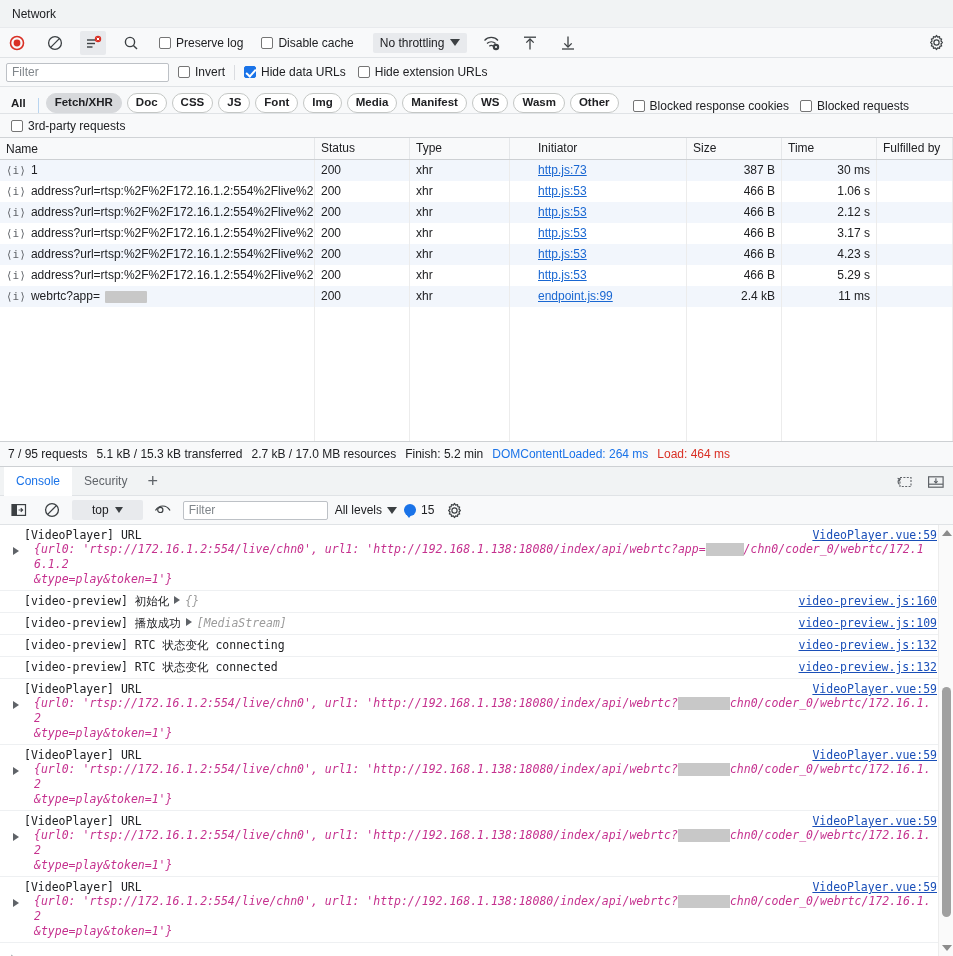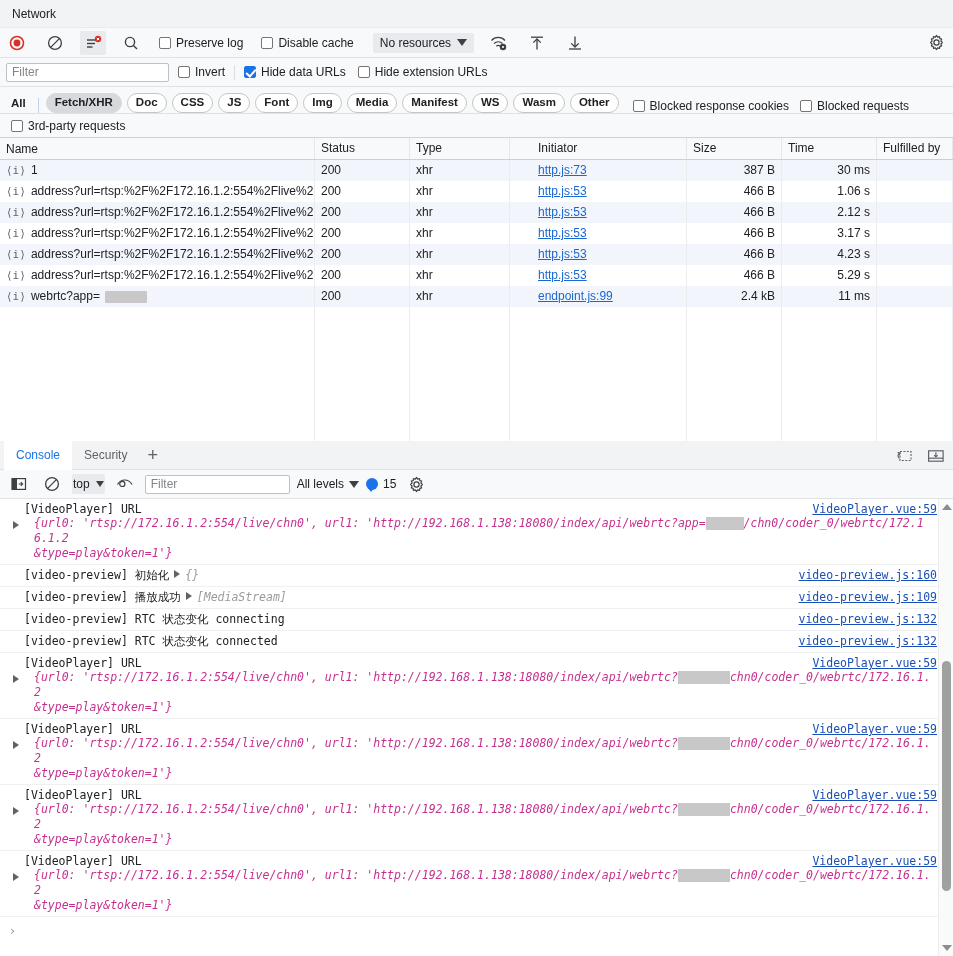--- a/index.html
+++ b/index.html
@@ -130,21 +130,21 @@
   .dtab.sel { background: #fff; color: #1a73e8; font-weight: normal; }
   .plus { font-size: 18px; color: #5f6368; padding: 0 8px; cursor: pointer; line-height: 1; }
   .dock-icons { position: absolute; right: 8px; top: 0; height: 29px; display: flex; align-items: center; gap: 14px; }
 
   .con-toolbar {
     height: 29px; background: #f8f9fa; border-bottom: 1px solid #e0e3e6;
     display: flex; align-items: center; padding: 0 6px; gap: 7px; flex: 0 0 29px;
   }
   .ctx-sel {
     display: inline-flex; align-items: center; gap: 6px; background: #e8eaed;
-    border-radius: 2px; padding: 3px 1px; font-size: 12px; cursor: pointer; text-align: center;
+    border-radius: 2px; padding: 3px 20px; font-size: 12px; cursor: pointer; text-align: center;
   }
   .caret-sm { width: 0; height: 0; border-left: 4px solid transparent; border-right: 4px solid transparent; border-top: 6px solid #3c4043; }
   .con-filter {
     width: 145px; height: 19px; border: 1px solid #bdc1c6; border-radius: 2px;
     background: #fff; font-size: 12px; padding: 0 5px; font-family: "Liberation Sans", sans-serif;
   }
   .con-filter::placeholder { color: #80868b; }
   .levels { display: inline-flex; align-items: center; gap: 5px; font-size: 12px; cursor: pointer; }
   .badge-grp { display: inline-flex; align-items: center; gap: 5px; font-size: 12px; }
   .badge-dot {
@@ -238,21 +238,21 @@
     </div>
     <label class="cbx">
       <span class="box"></span>
       <span>Preserve log</span>
     </label>
     <label class="cbx">
       <span class="box"></span>
       <span>Disable cache</span>
     </label>
     <div class="throttle">
-      <span>No resources</span>
+      <span>No throttling</span>
       <span class="caret"></span>
     </div>
     <div class="tb-btn">
       <svg width="18" height="16" viewBox="0 0 18 16">
         <path d="M1.5 5.5 A9 9 0 0 1 15 5.5" fill="none" stroke="#3c4043" stroke-width="1.2"></path>
         <path d="M4 8.5 A6 6 0 0 1 12.5 8.5" fill="none" stroke="#3c4043" stroke-width="1.2"></path>
         <path d="M6.3 11.3 A3 3 0 0 1 10.3 11.3" fill="none" stroke="#3c4043" stroke-width="1.2"></path>
         <circle cx="13" cy="12" r="3.2" fill="#3c4043"></circle>
         <circle cx="13" cy="12" r="1.1" fill="#f8f9fa"></circle>
       </svg>
@@ -437,20 +437,28 @@
         <div class="eg c-status"></div>
         <div class="eg c-type"></div>
         <div class="eg c-init"></div>
         <div class="eg c-size"></div>
         <div class="eg c-time"></div>
         <div class="eg c-ful"></div>
       </div>
     </div>
   </div>
 
+  <div class="summary">
+    <span>7 / 95 requests</span>
+    <span>5.1 kB / 15.3 kB transferred</span>
+    <span>2.7 kB / 17.0 MB resources</span>
+    <span>Finish: 5.2 min</span>
+    <span class="sum-blue">DOMContentLoaded: 264 ms</span>
+    <span class="sum-red">Load: 464 ms</span>
+  </div>
 
   <div class="drawer-tabs">
     <div class="dtab sel">Console</div>
     <div class="dtab">Security</div>
     <div class="plus">+</div>
     <div class="dock-icons">
       <span>
         <svg width="18" height="14" viewBox="0 0 18 14">
           <rect x="5" y="2.5" width="11" height="9" fill="none" stroke="#5f6368" stroke-width="1.1" stroke-dasharray="2 1.4"></rect>
           <path d="M4.5 9.5 A3.2 3.2 0 0 1 4.5 4.2" fill="none" stroke="#5f6368" stroke-width="1.2"></path>

